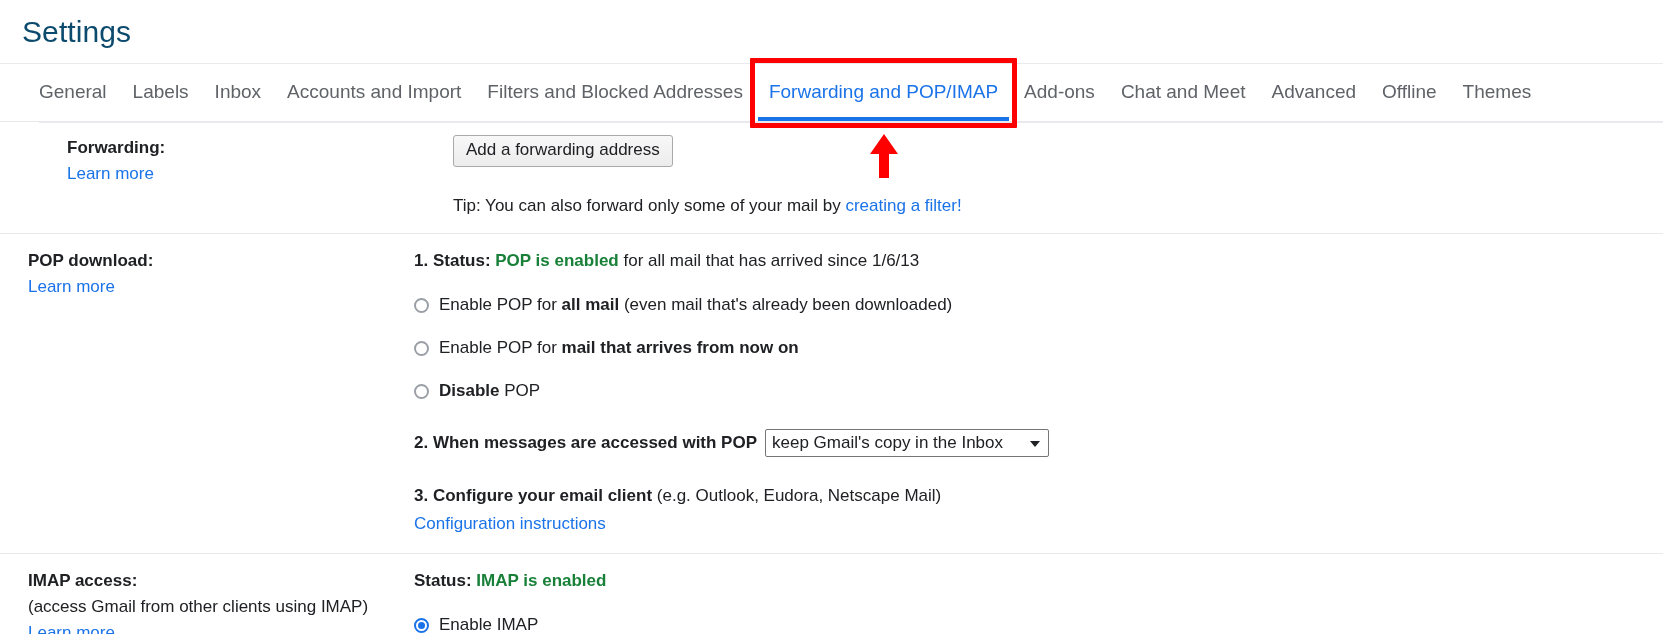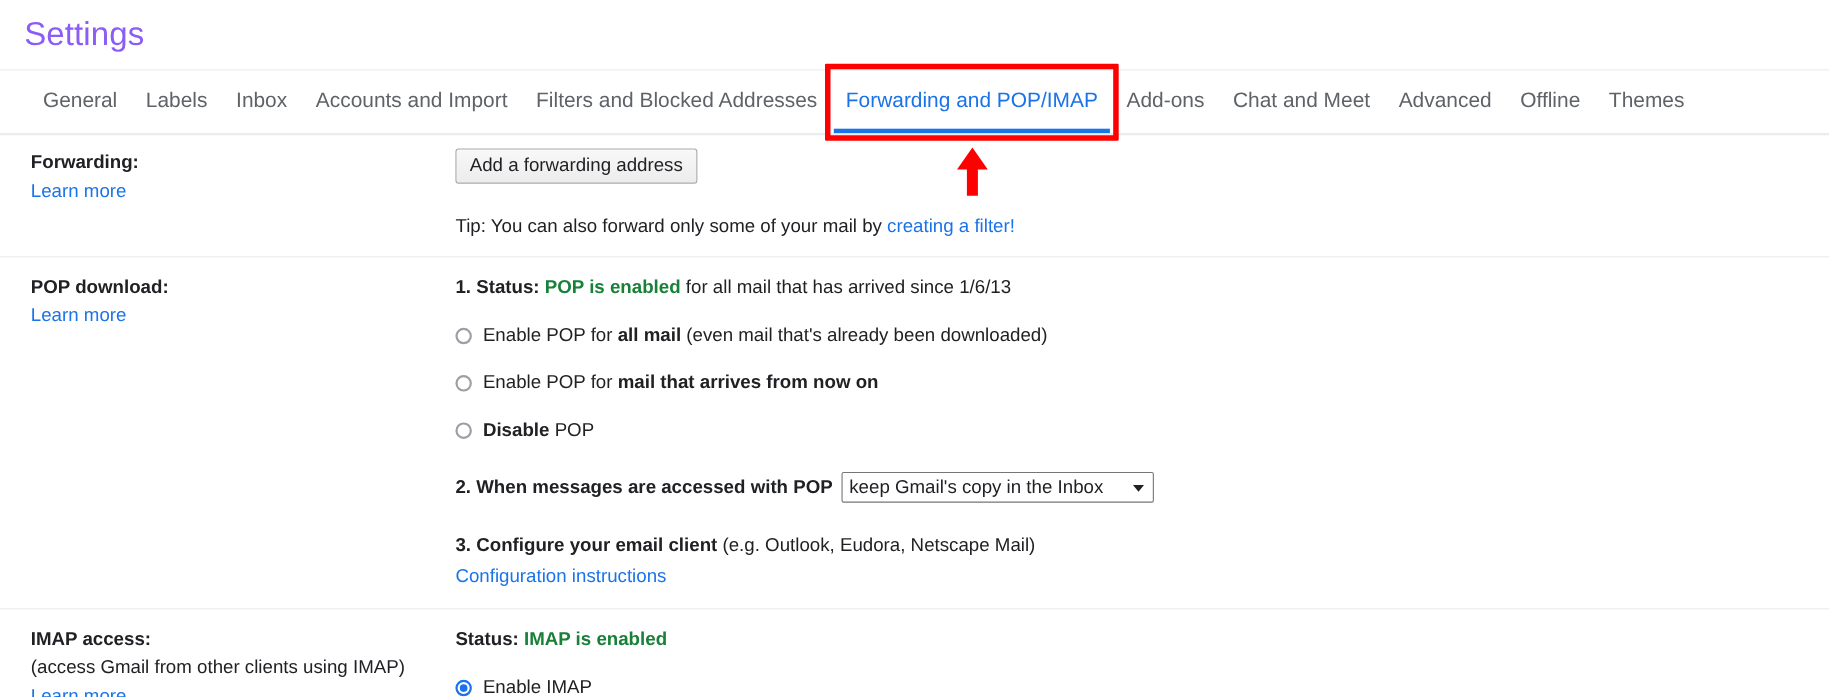--- a/index.html
+++ b/index.html
@@ -25,21 +25,21 @@
   .settings-header {
     height: 64px;
     display: flex;
     align-items: center;
     padding-left: 22px;
     border-bottom: 1px solid #e8eaed;
   }
   .settings-title {
     font-size: 30px;
     font-weight: 400;
-    color: #8b5cf6;
+    color: #0c4a6e;
     letter-spacing: .1px;
   }
 
   
   .tabbar {
     position: relative;
     height: 58px;
     border-bottom: 1px solid #e8eaed;
     display: flex;
     align-items: flex-end;
@@ -207,21 +207,21 @@
       <div class="tab"><span>Accounts and Import</span></div>
       <div class="tab"><span>Filters and Blocked Addresses</span></div>
       <div class="tab active"><span>Forwarding and POP/IMAP</span></div>
       <div class="tab"><span>Add-ons</span></div>
       <div class="tab"><span>Chat and Meet</span></div>
       <div class="tab"><span>Advanced</span></div>
       <div class="tab"><span>Offline</span></div>
       <div class="tab"><span>Themes</span></div>
     </div>
 
-  <div class="section" style="padding-top:12px;padding-bottom:14px;">
+  <div class="section" style="padding-top:12px;padding-bottom:14px;margin-left:39px;">
     <div class="col-label">
       <div class="lbl-title">Forwarding:</div>
       <div class="link">Learn more</div>
     </div>
     <div class="col-body">
       <button class="btn">Add a forwarding address</button>
       <div class="tip-row">
         <span>Tip: You can also forward only some of your mail by </span><span class="link">creating a filter!</span>
       </div>
     </div>

